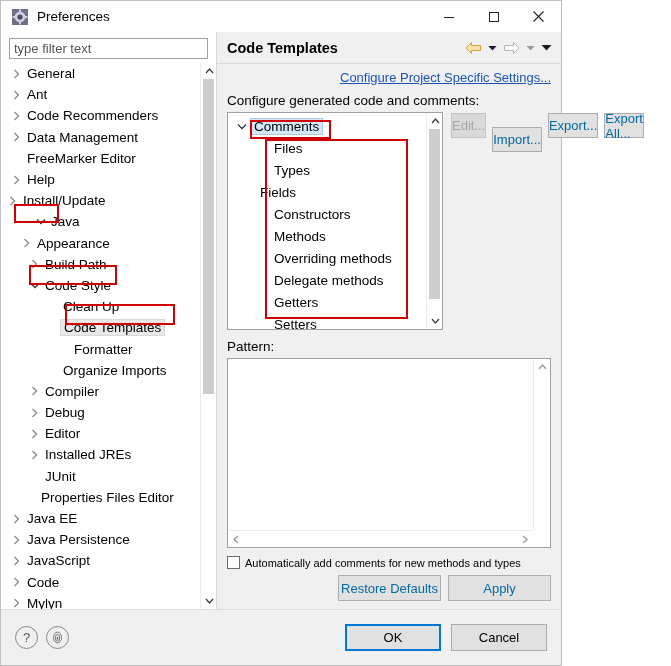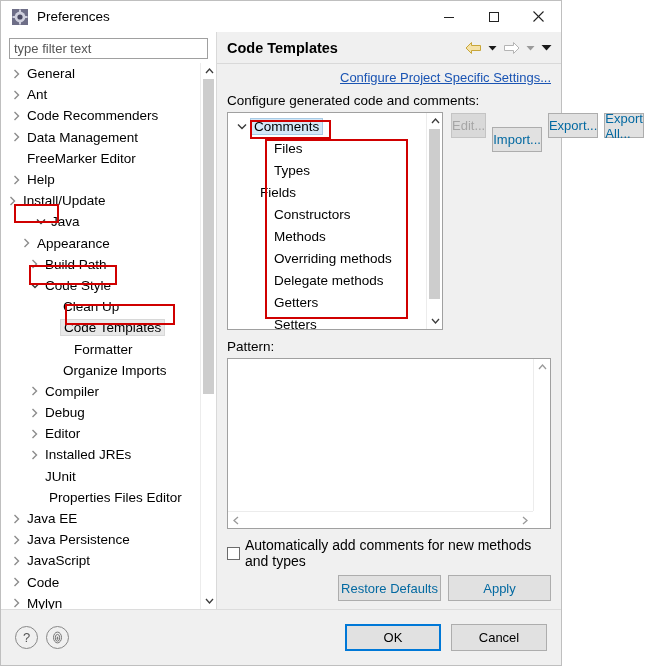--- a/index.html
+++ b/index.html
@@ -298,21 +298,21 @@
     color: #9a9a9a;
   }
   .corner {
     position: absolute; right: 0; bottom: 0; width: 17px; height: 17px;
     background: #ffffff;
   }
 
   .check-row {
     display: flex; align-items: center;
     margin: 2px 0 6px 0;
-    font-size: 14px;
+    font-size: 11px;
   }
   .checkbox {
     width: 13px; height: 13px;
     border: 1px solid #6b6b6b;
     background: #fff;
     margin-right: 5px;
     flex: none;
     box-sizing: border-box;
   }
   .bottom-btn-row {
@@ -537,21 +537,21 @@
                 <svg width="7" height="10" viewBox="0 0 7 10">
                   <polyline points="1.5,1 5.5,5 1.5,9" fill="none" stroke="#8c8c8c" stroke-width="1.4"></polyline>
                 </svg>
               </span>
               <span class="tlabel">Installed JREs</span>
             </div>
             <div class="tnode" style="padding-left: 24px;">
               <span class="twist"></span>
               <span class="tlabel">JUnit</span>
             </div>
-            <div class="tnode" style="padding-left: 28px;">
+            <div class="tnode" style="padding-left: 20px;">
               <span class="twist"></span>
               <span class="tlabel">Properties Files Editor</span>
             </div>
             <div class="tnode" style="padding-left: 6px;">
               <span class="twist">
                 <svg width="7" height="10" viewBox="0 0 7 10">
                   <polyline points="1.5,1 5.5,5 1.5,9" fill="none" stroke="#8c8c8c" stroke-width="1.4"></polyline>
                 </svg>
               </span>
               <span class="tlabel">Java EE</span>

